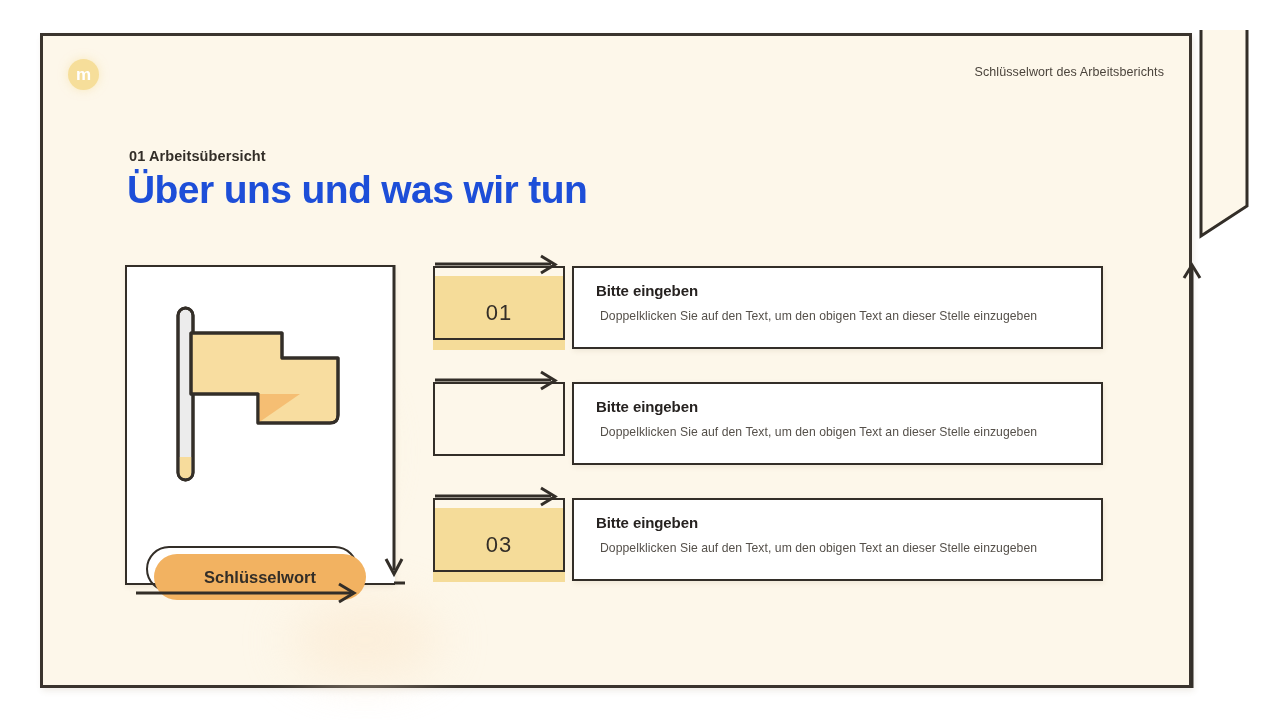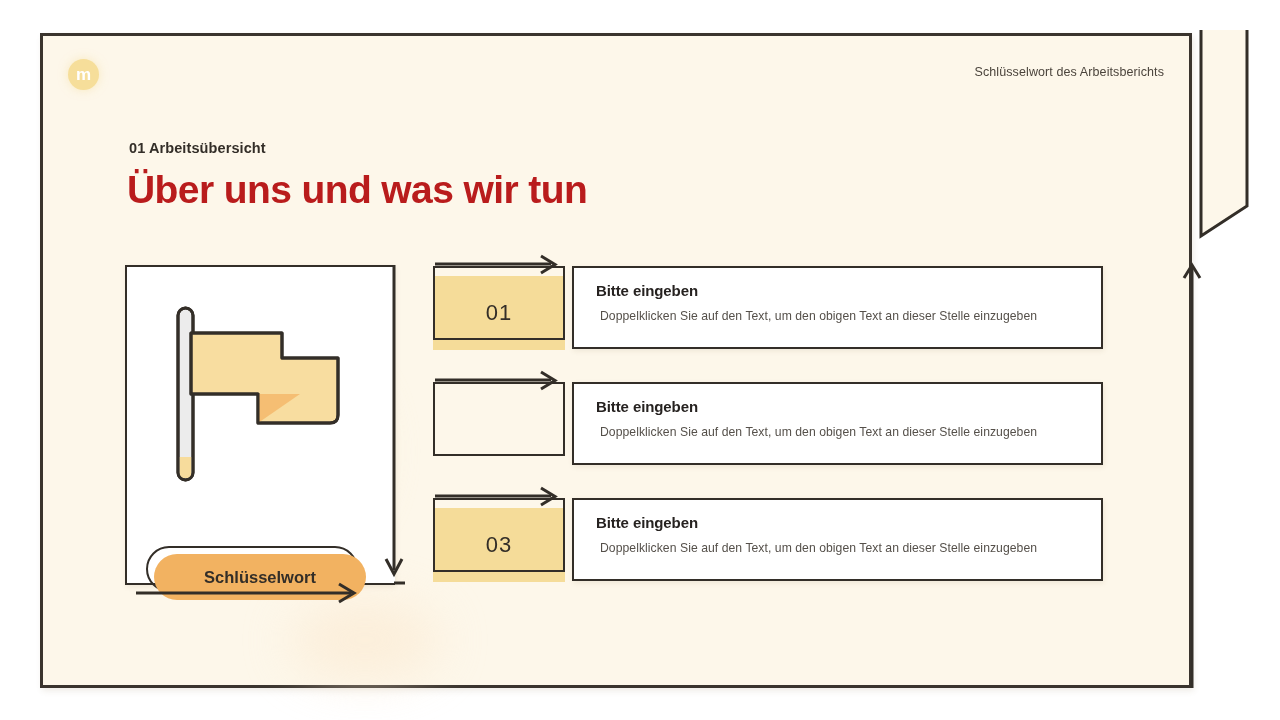--- a/index.html
+++ b/index.html
@@ -49,27 +49,27 @@
 
   
   .doc-caption{
     position:absolute;right:116px;top:65px;
     font-size:12.5px;color:#4B443C;letter-spacing:.1px;
     white-space:nowrap;
   }
 
   
   .eyebrow{
-    position:absolute;left:129px;top:140px;
+    position:absolute;left:129px;top:148px;
     font-size:14.5px;font-weight:700;color:#332E28;letter-spacing:.1px;
     white-space:nowrap;
   }
   .headline{
     position:absolute;left:127px;top:168px;
-    font-size:39px;font-weight:700;color:#b91c1c;
+    font-size:39px;font-weight:700;color:#1d4ed8;
     letter-spacing:-.6px;line-height:1.12;white-space:nowrap;
   }
   .lede{
     position:absolute;left:513px;top:168px;
     width:585px;
     font-size:13px;line-height:1.52;color:#4A443D;
   }
 
   
   .illus-panel{

